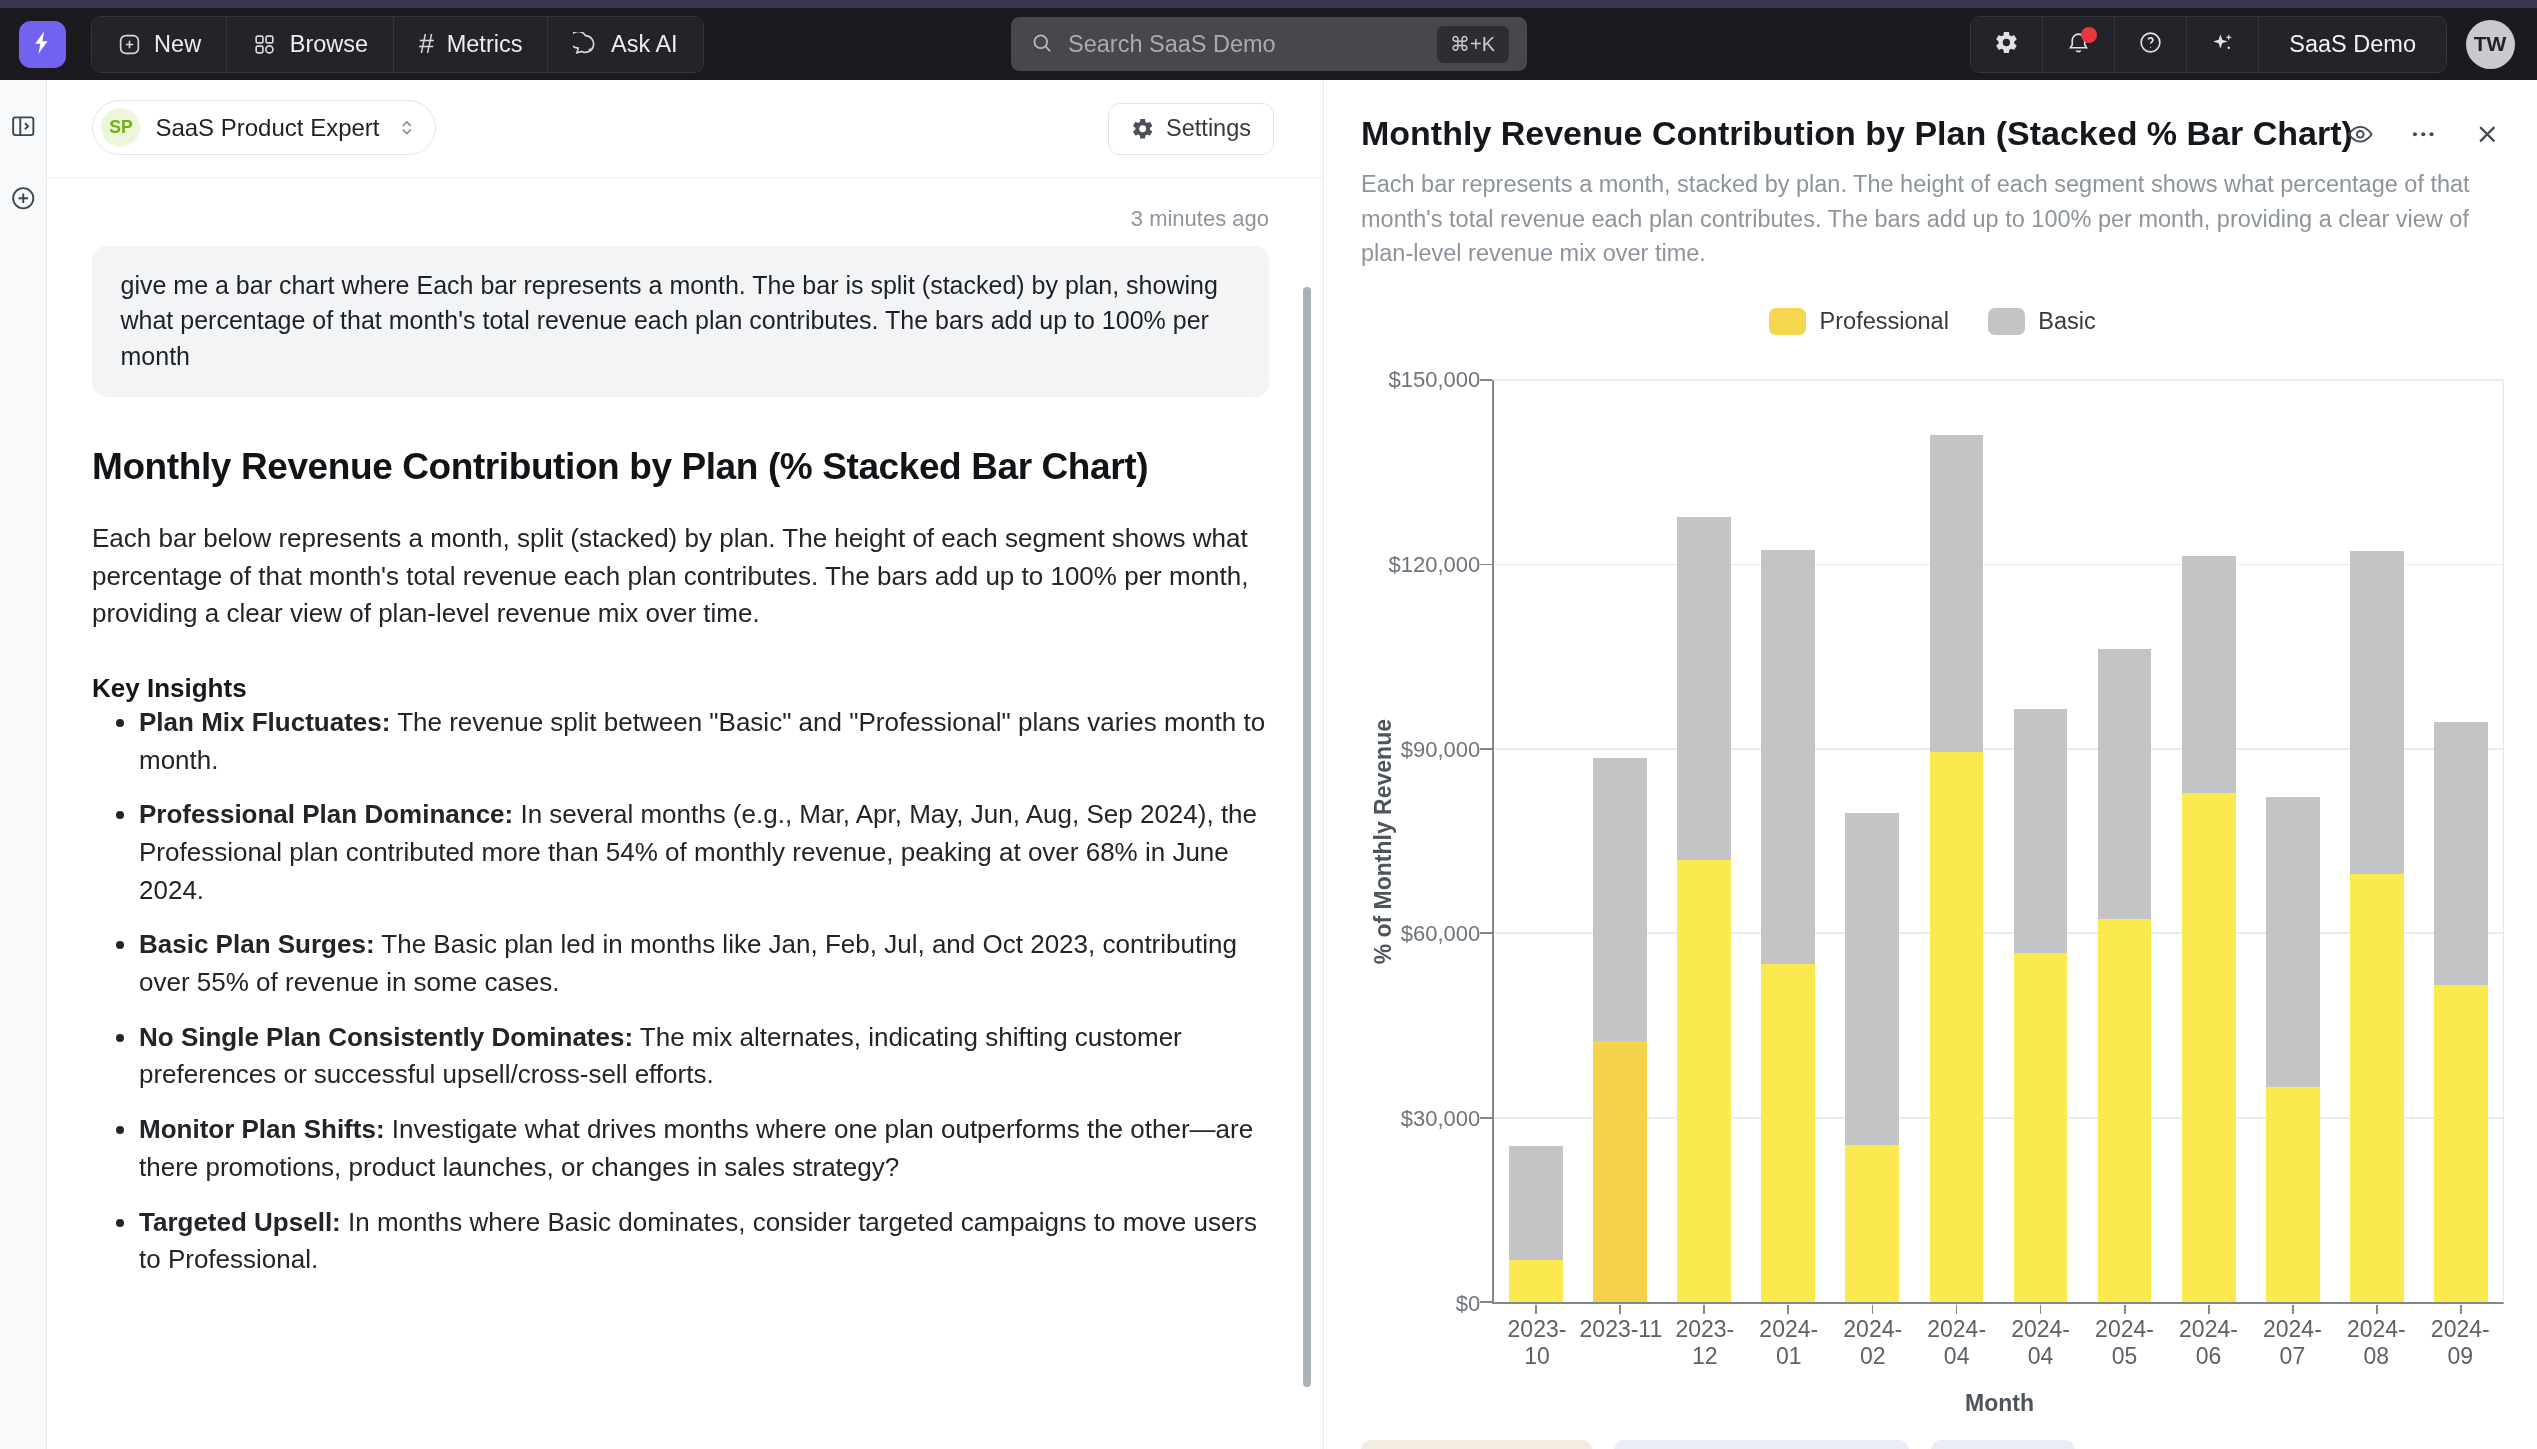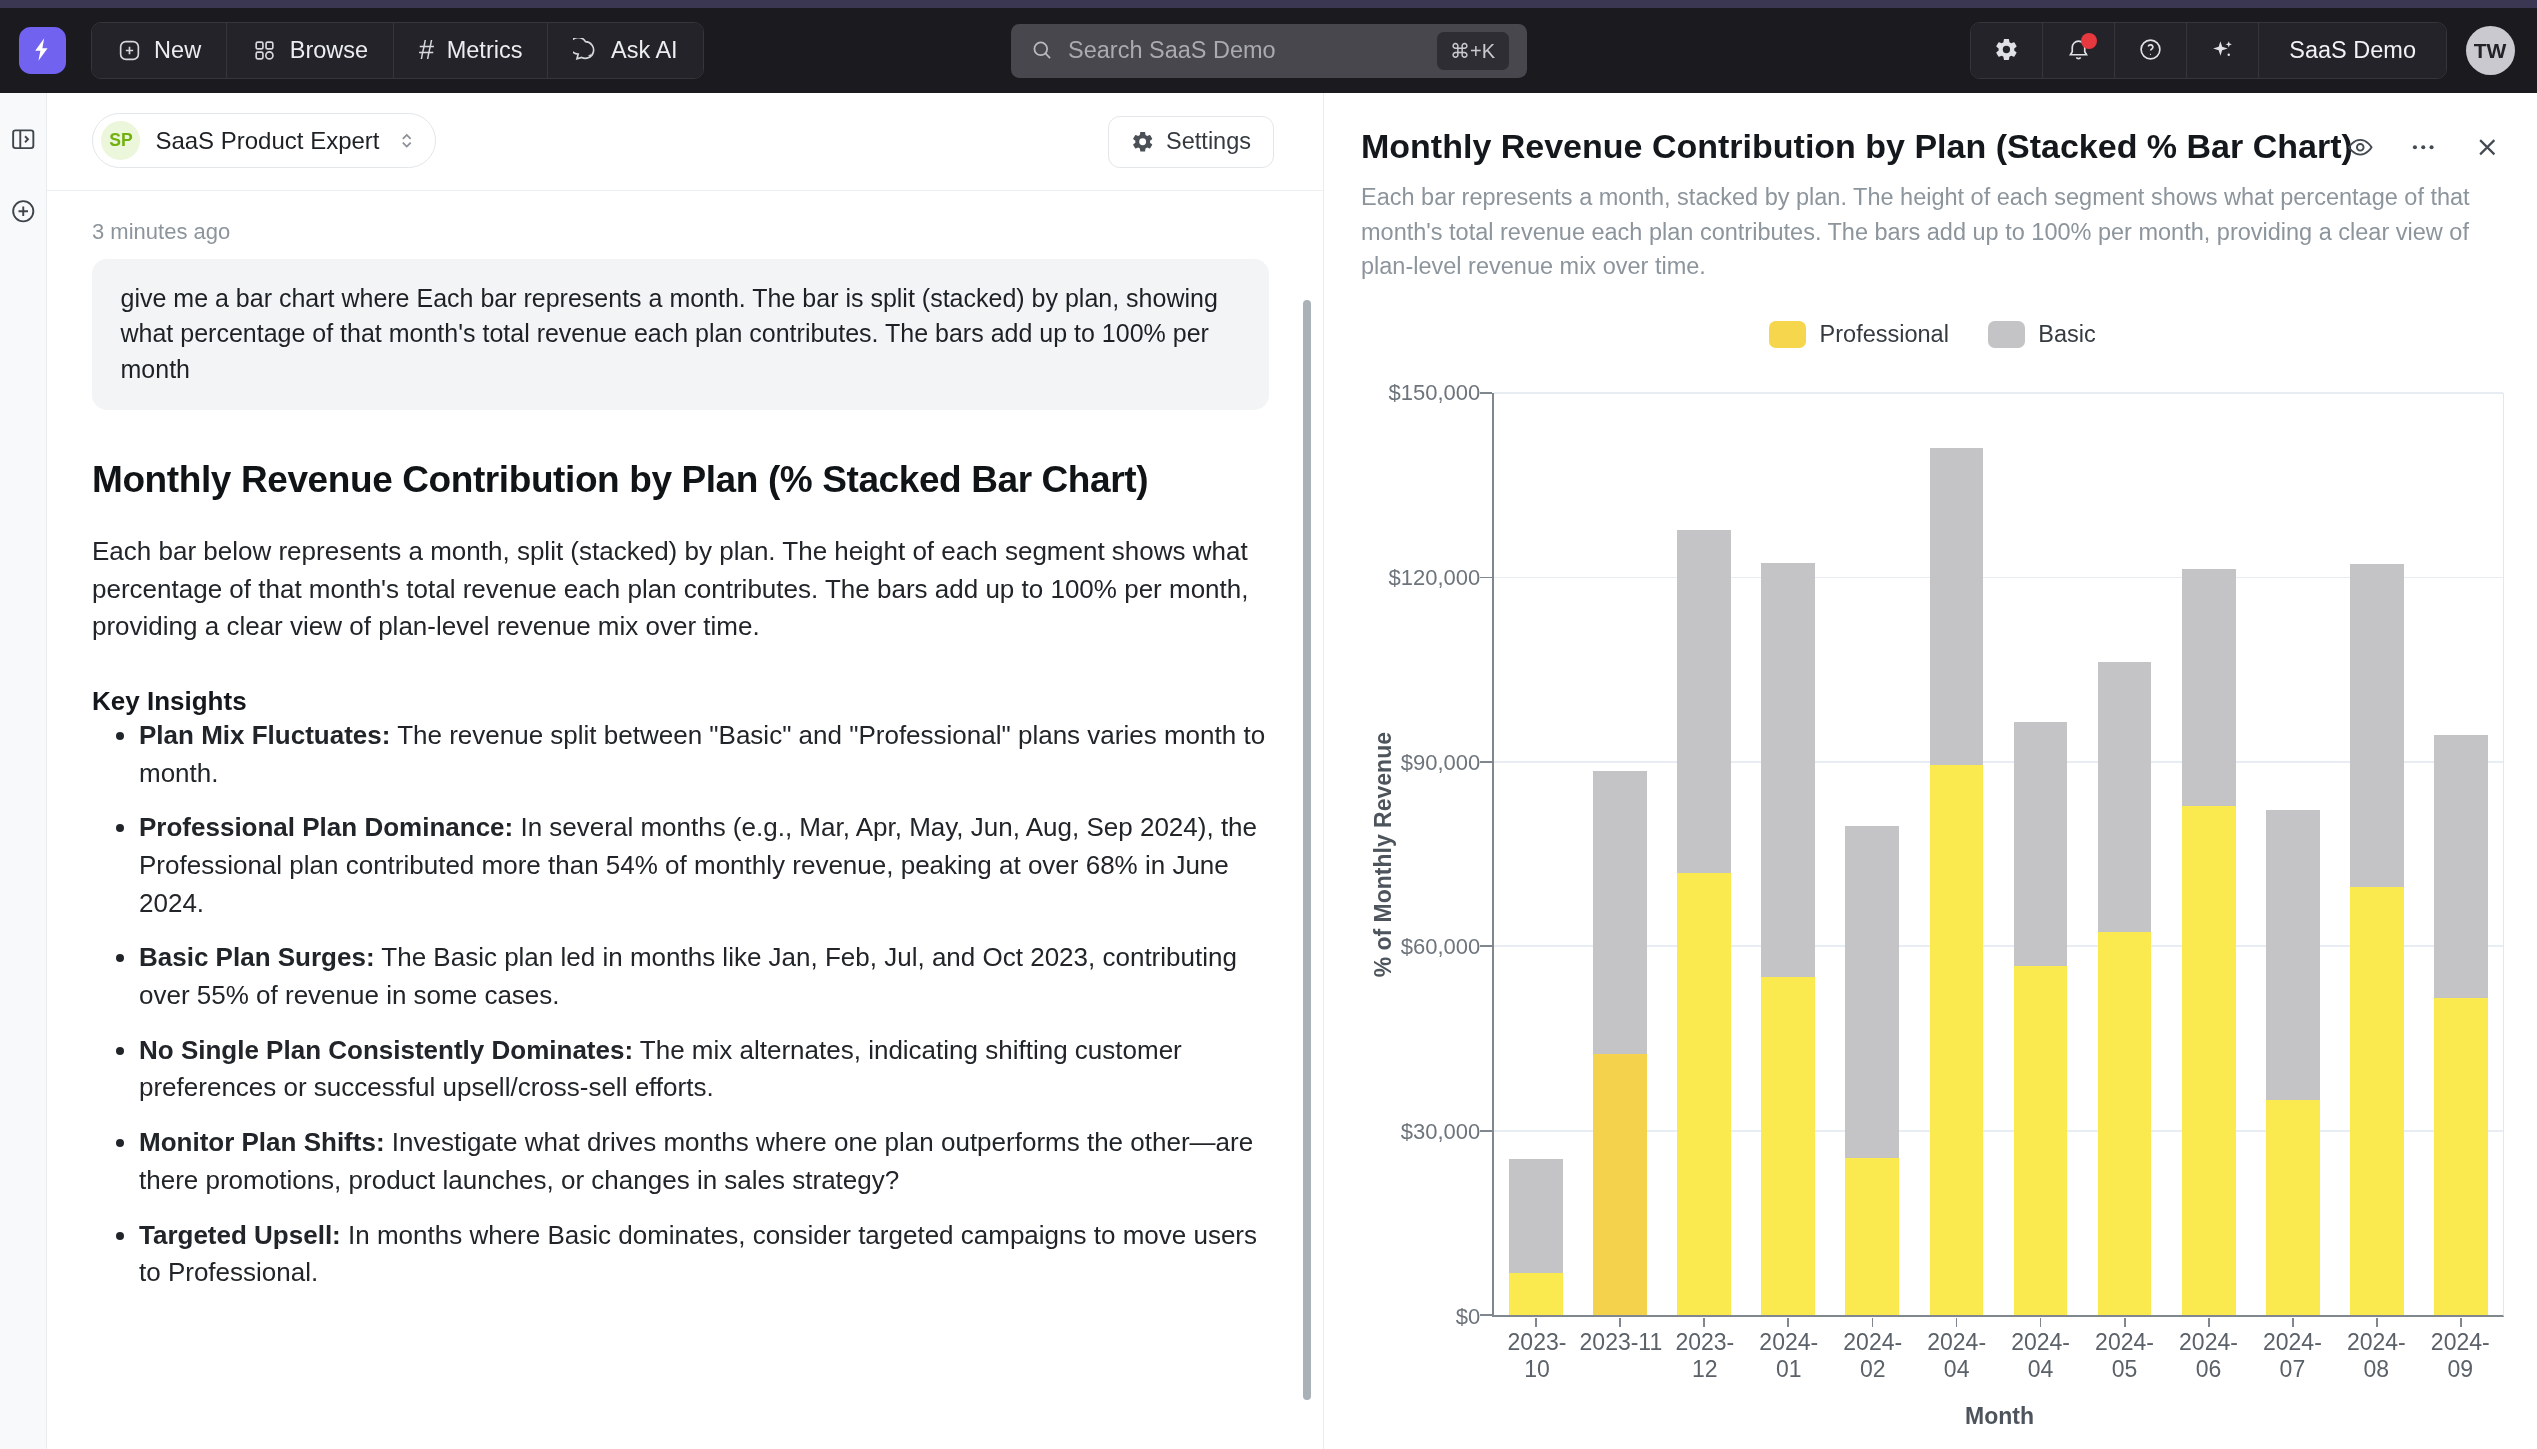--- a/index.html
+++ b/index.html
@@ -2,21 +2,21 @@
 <html style="font-size:13.4px"><head>
 <meta charset="utf-8">
 <style>
   * { box-sizing: border-box; margin: 0; padding: 0; }
   html,body { width:2538px; height:1449px; overflow:hidden; background:#fff;
     font-family:"Liberation Sans", sans-serif; }
   .app { width:2538px; height:1449px; display:flex; flex-direction:column; }
 
   
   .topstrip { height:8.4px; background:#3b3753; }
-  .navbar { height:85px; background:#1a1a1f; display:flex; align-items:center;
+  .navbar { height:72px; background:#1a1a1f; display:flex; align-items:center;
     padding:0 18.5px; position:relative; flex:0 0 auto; }
   .logo { width:47px; height:47px; border-radius:11.8px; background:#7262f0;
     display:flex; align-items:center; justify-content:center; margin-right:25px; }
   .navgroup { display:flex; border:0.8px solid #35353b; border-radius:10px; overflow:hidden; }
   .nav-btn { display:flex; align-items:center; gap:12.6px; padding:0 25px; height:55px;
     background:#232329; border:none; border-right:0.8px solid #35353b; cursor:pointer;
     color:#ebedef; font-size:23.5px; font-family:inherit; }
   .nav-btn:last-child { border-right:none; }
   .nav-btn .ic { color:#d5d7da; display:flex; }
   .hash { font-size:27px; font-weight:500; color:#d5d7da; }
@@ -53,21 +53,21 @@
   .sp-badge { width:39px; height:39px; border-radius:50%; background:#ebf6da; color:#72b010;
     display:flex; align-items:center; justify-content:center; font-size:17.6px; font-weight:bold; }
   .agent-name { font-size:24px; color:#1d2125; font-weight:500; }
   .sel-ic { color:#8a9096; display:flex; }
   .settings-btn { display:flex; align-items:center; gap:11.8px; border:1.7px solid #e2e6e9;
     border-radius:11.8px; height:52px; padding:0 22px; background:#fff; cursor:pointer;
     font-size:23.5px; color:#343a40; font-family:inherit; }
   .settings-btn .ic { color:#4a5056; display:flex; }
 
   .chat-body { flex:1; padding:0 54px 0 45px; position:relative; }
-  .timestamp { color:#8c949c; font-size:22px; margin-top:28.5px; }
+  .timestamp { text-align:right; color:#8c949c; font-size:22px; margin-top:28.5px; }
   .bubble { margin-top:13.4px; background:#f2f4f5; border-radius:15px; padding:22px 28.5px;
     font-size:25px; line-height:1.43; color:#1d2125; }
   .howbuilt { margin-top:28.5px; border:1.7px dashed #d3d8dd; border-radius:10px;
     padding:17px 22px; display:flex; align-items:center; gap:15px; font-size:23.5px;
     color:#4f565c; cursor:pointer; background:#fff; width:100%; font-family:inherit; text-align:left; }
   .howbuilt .ic { color:#6b7177; display:flex; }
   .howbuilt .sel-ic { margin-left:auto; }
 
   .md h1 { font-size:37px; font-weight:bold; color:#101417; margin-top:49px; letter-spacing:-0.4px; }
   .md p { font-size:26px; line-height:1.45; color:#212529; margin-top:32px; }

